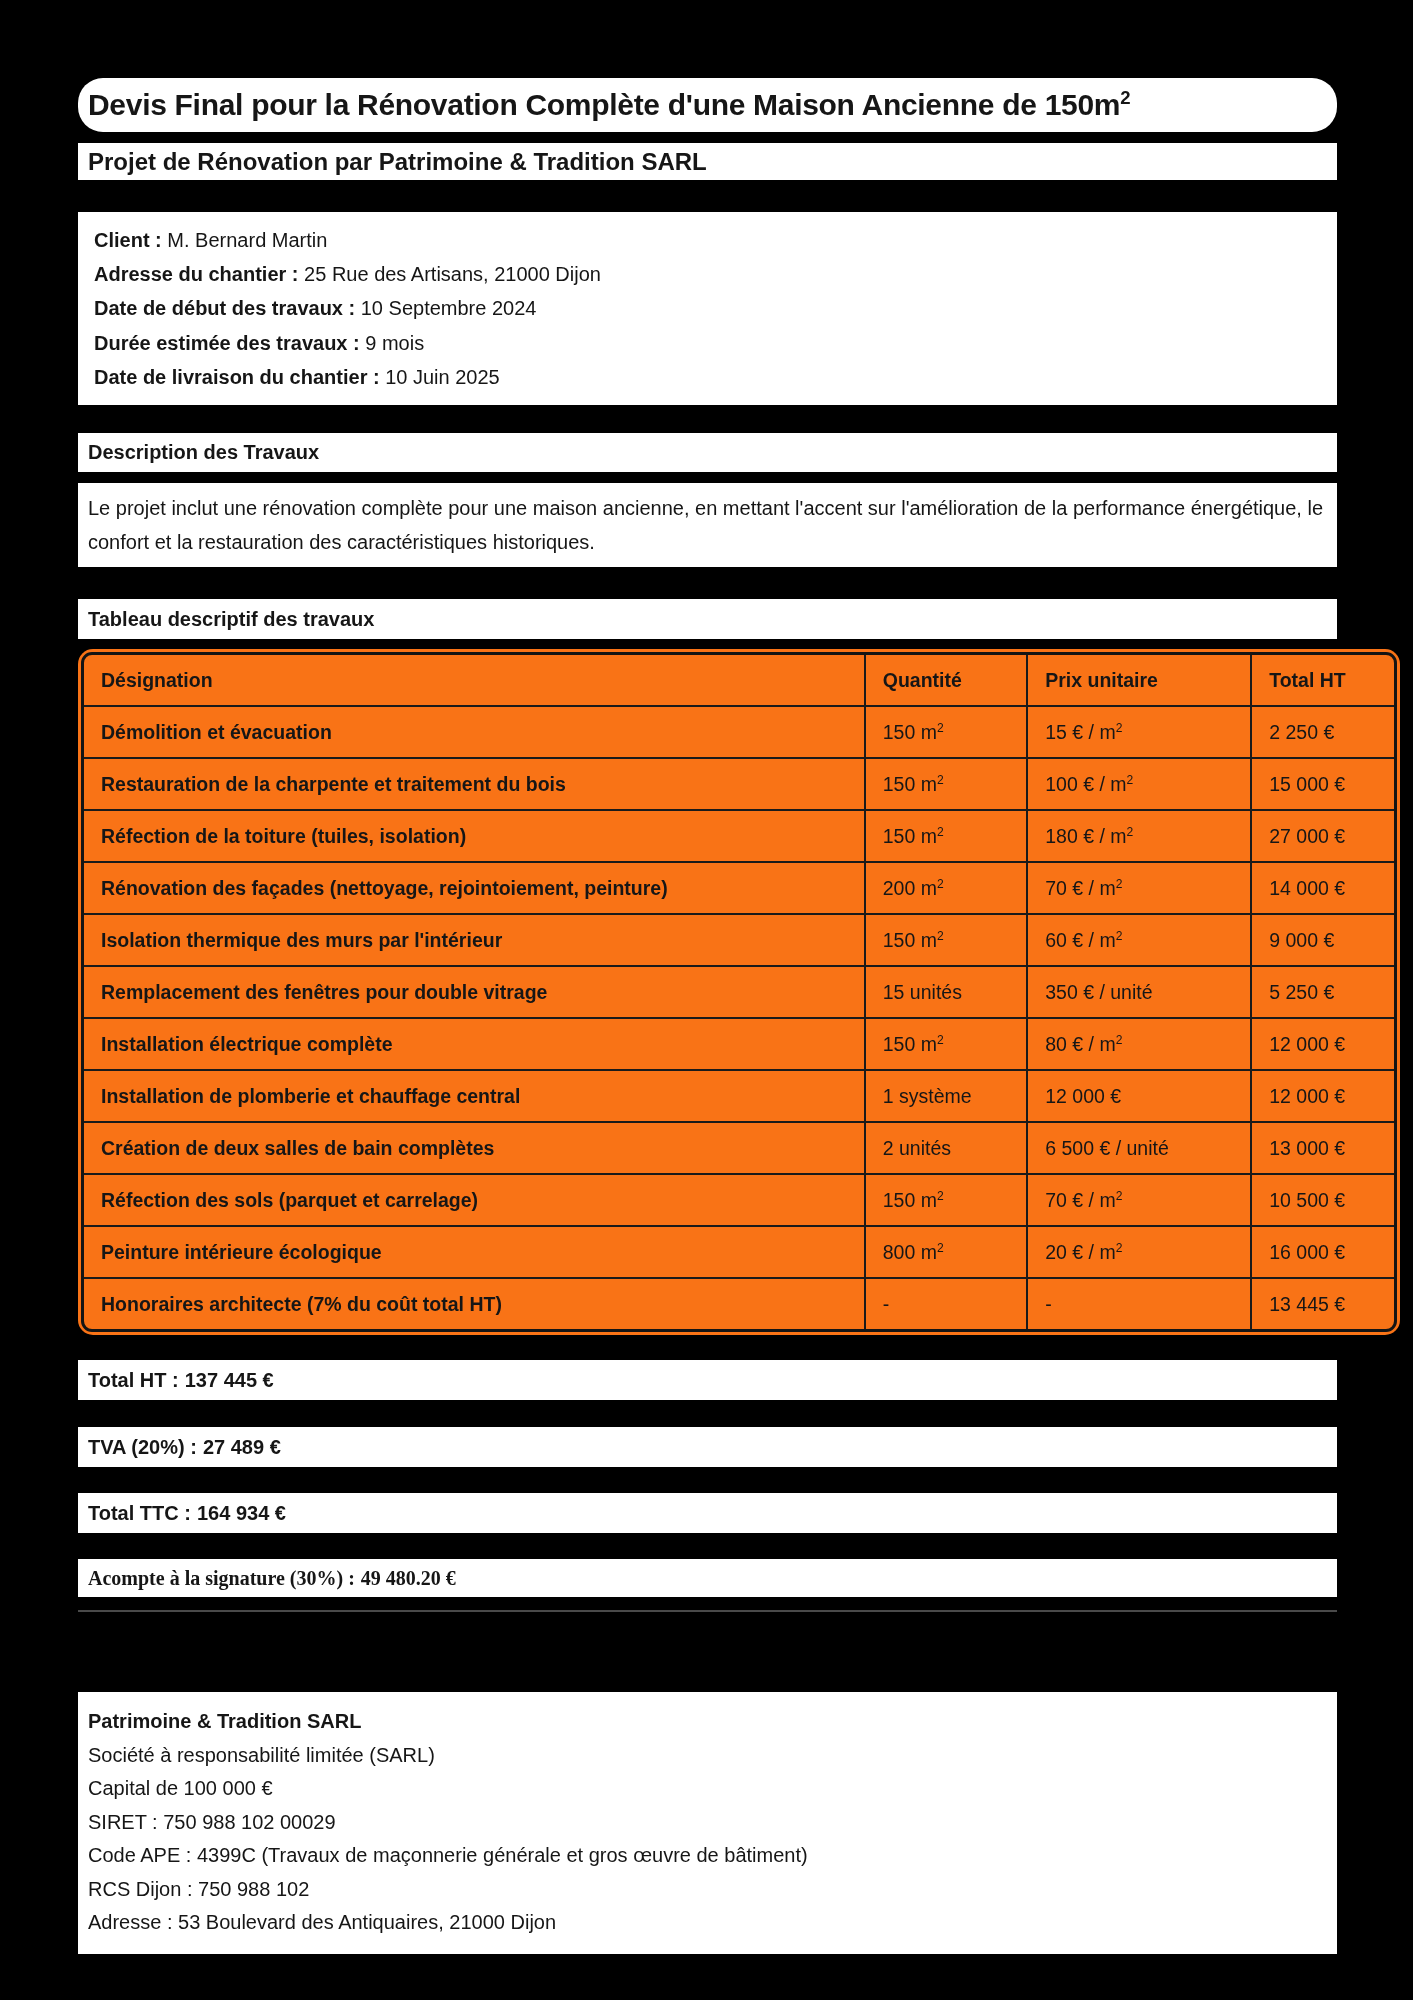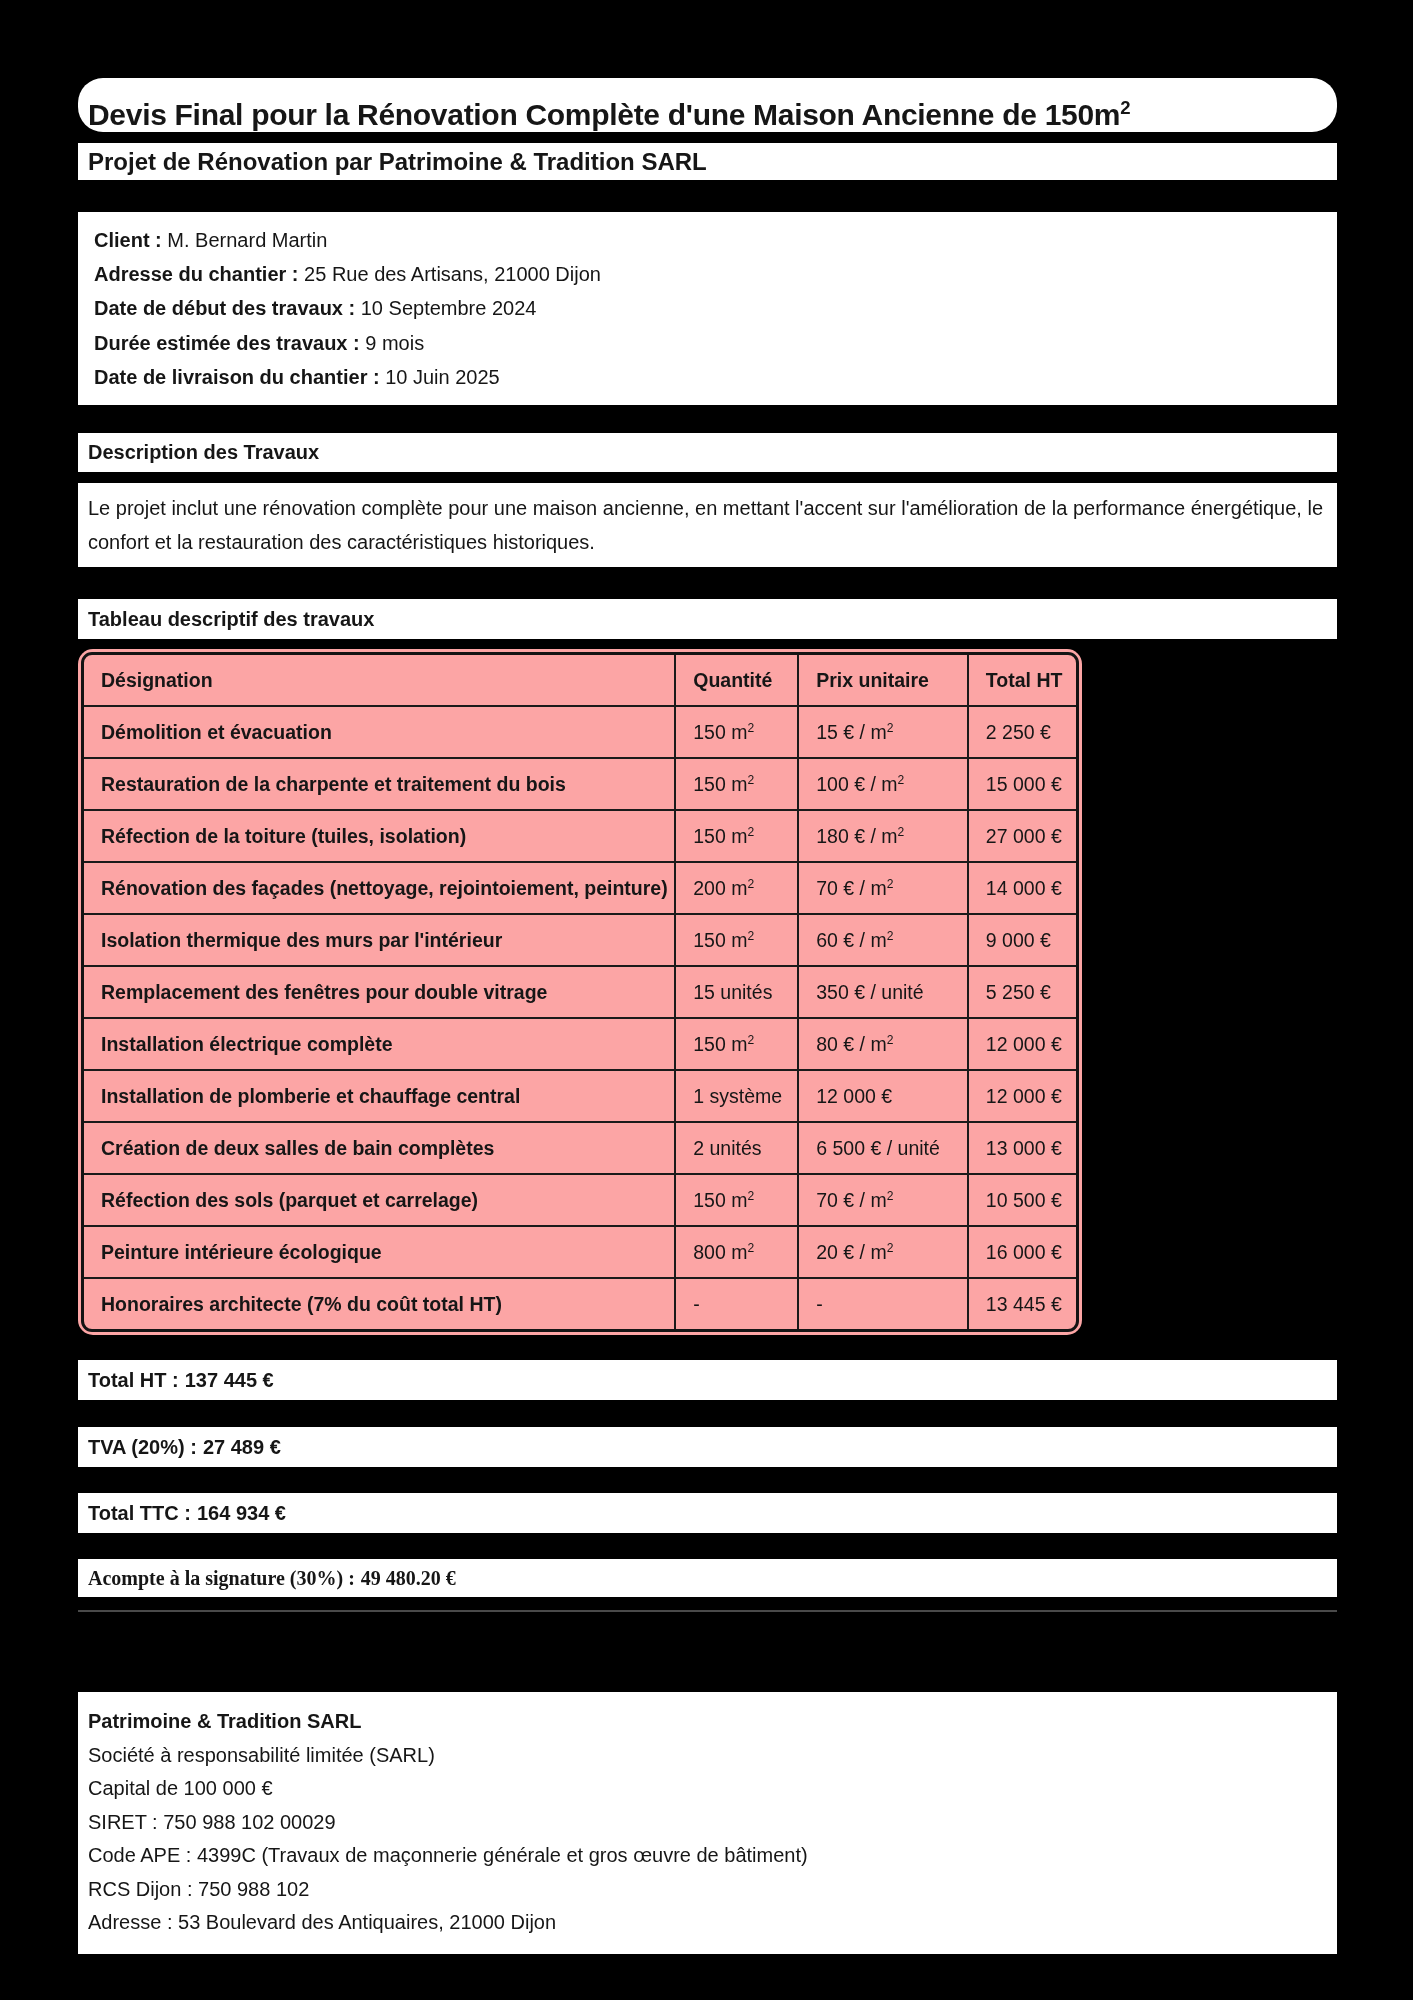--- a/index.html
+++ b/index.html
@@ -26,21 +26,21 @@
   }
   .box {
     background: #ffffff;
     box-sizing: border-box;
   }
   .title-box {
     margin-top: 78px;
     height: 54px;
     padding: 0 10px;
     display: flex;
-    align-items: flex-end;
+    align-items: center;
     border-radius: 25px;
   }
   .title-box h1 {
     margin: 0;
     font-size: 30px;
     font-weight: 700;
     letter-spacing: -0.3px;
     white-space: nowrap;
   }
   .subtitle-box {
@@ -89,22 +89,22 @@
   }
   .table-heading-box {
     margin-top: 32px;
     height: 40px;
     padding: 0 10px;
     display: flex;
     align-items: center;
   }
   .table-shell {
     margin-top: 10px;
-    background: #fca5a5;
-    width: 1004px;
+    background: #f97316;
+    width: 1322px;
     border-radius: 15px;
     padding: 3px;
     box-sizing: border-box;
   }
   .table-frame {
     border: 3px solid #141414;
     border-radius: 11px;
     overflow: hidden;
   }
   table.works {

